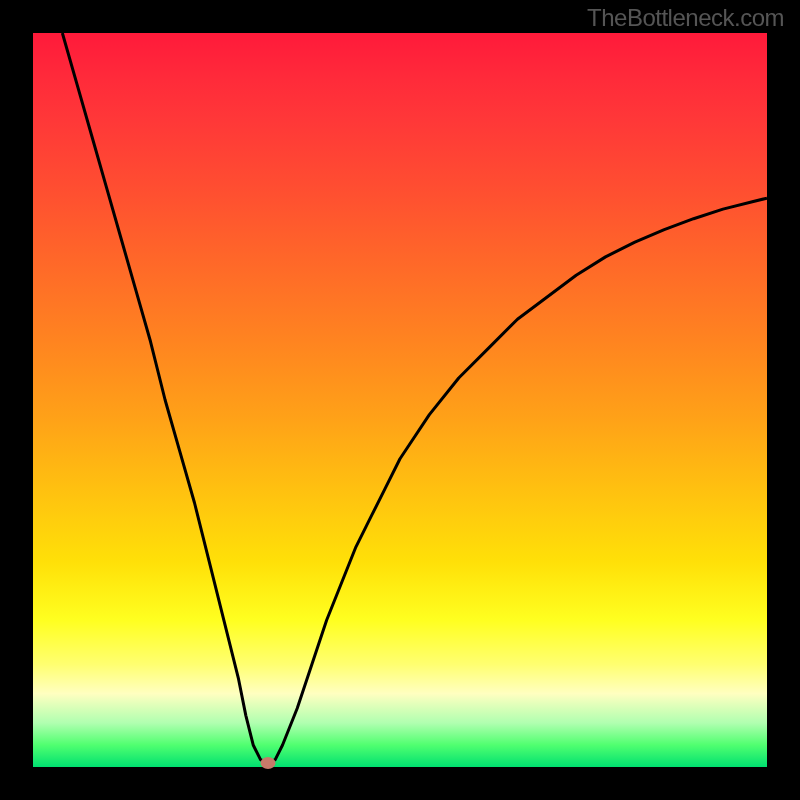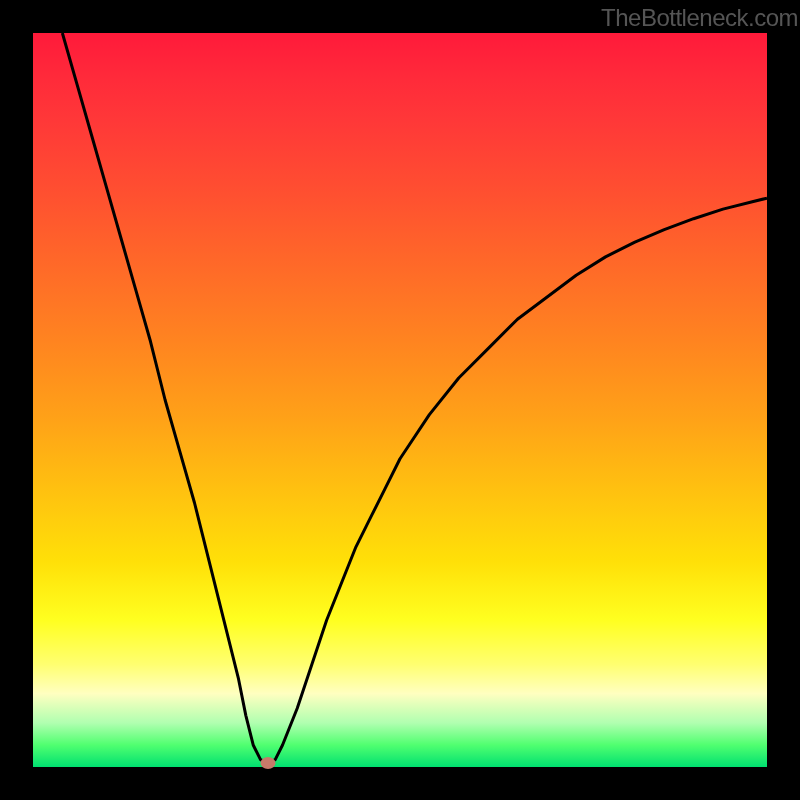--- a/index.html
+++ b/index.html
@@ -7,21 +7,21 @@
     width: 800px;
     height: 800px;
     background: #000;
     position: relative;
     font-family: Arial, sans-serif;
     overflow: hidden;
   }
   .watermark {
     position: absolute;
     top: 4px;
-    right: 2px;
+    right: 16px;
     color: #555;
     font-size: 24px;
     font-weight: 500;
     z-index: 10;
     letter-spacing: -0.5px;
   }
   .plot-area {
     position: absolute;
     left: 33px;
     top: 33px;

